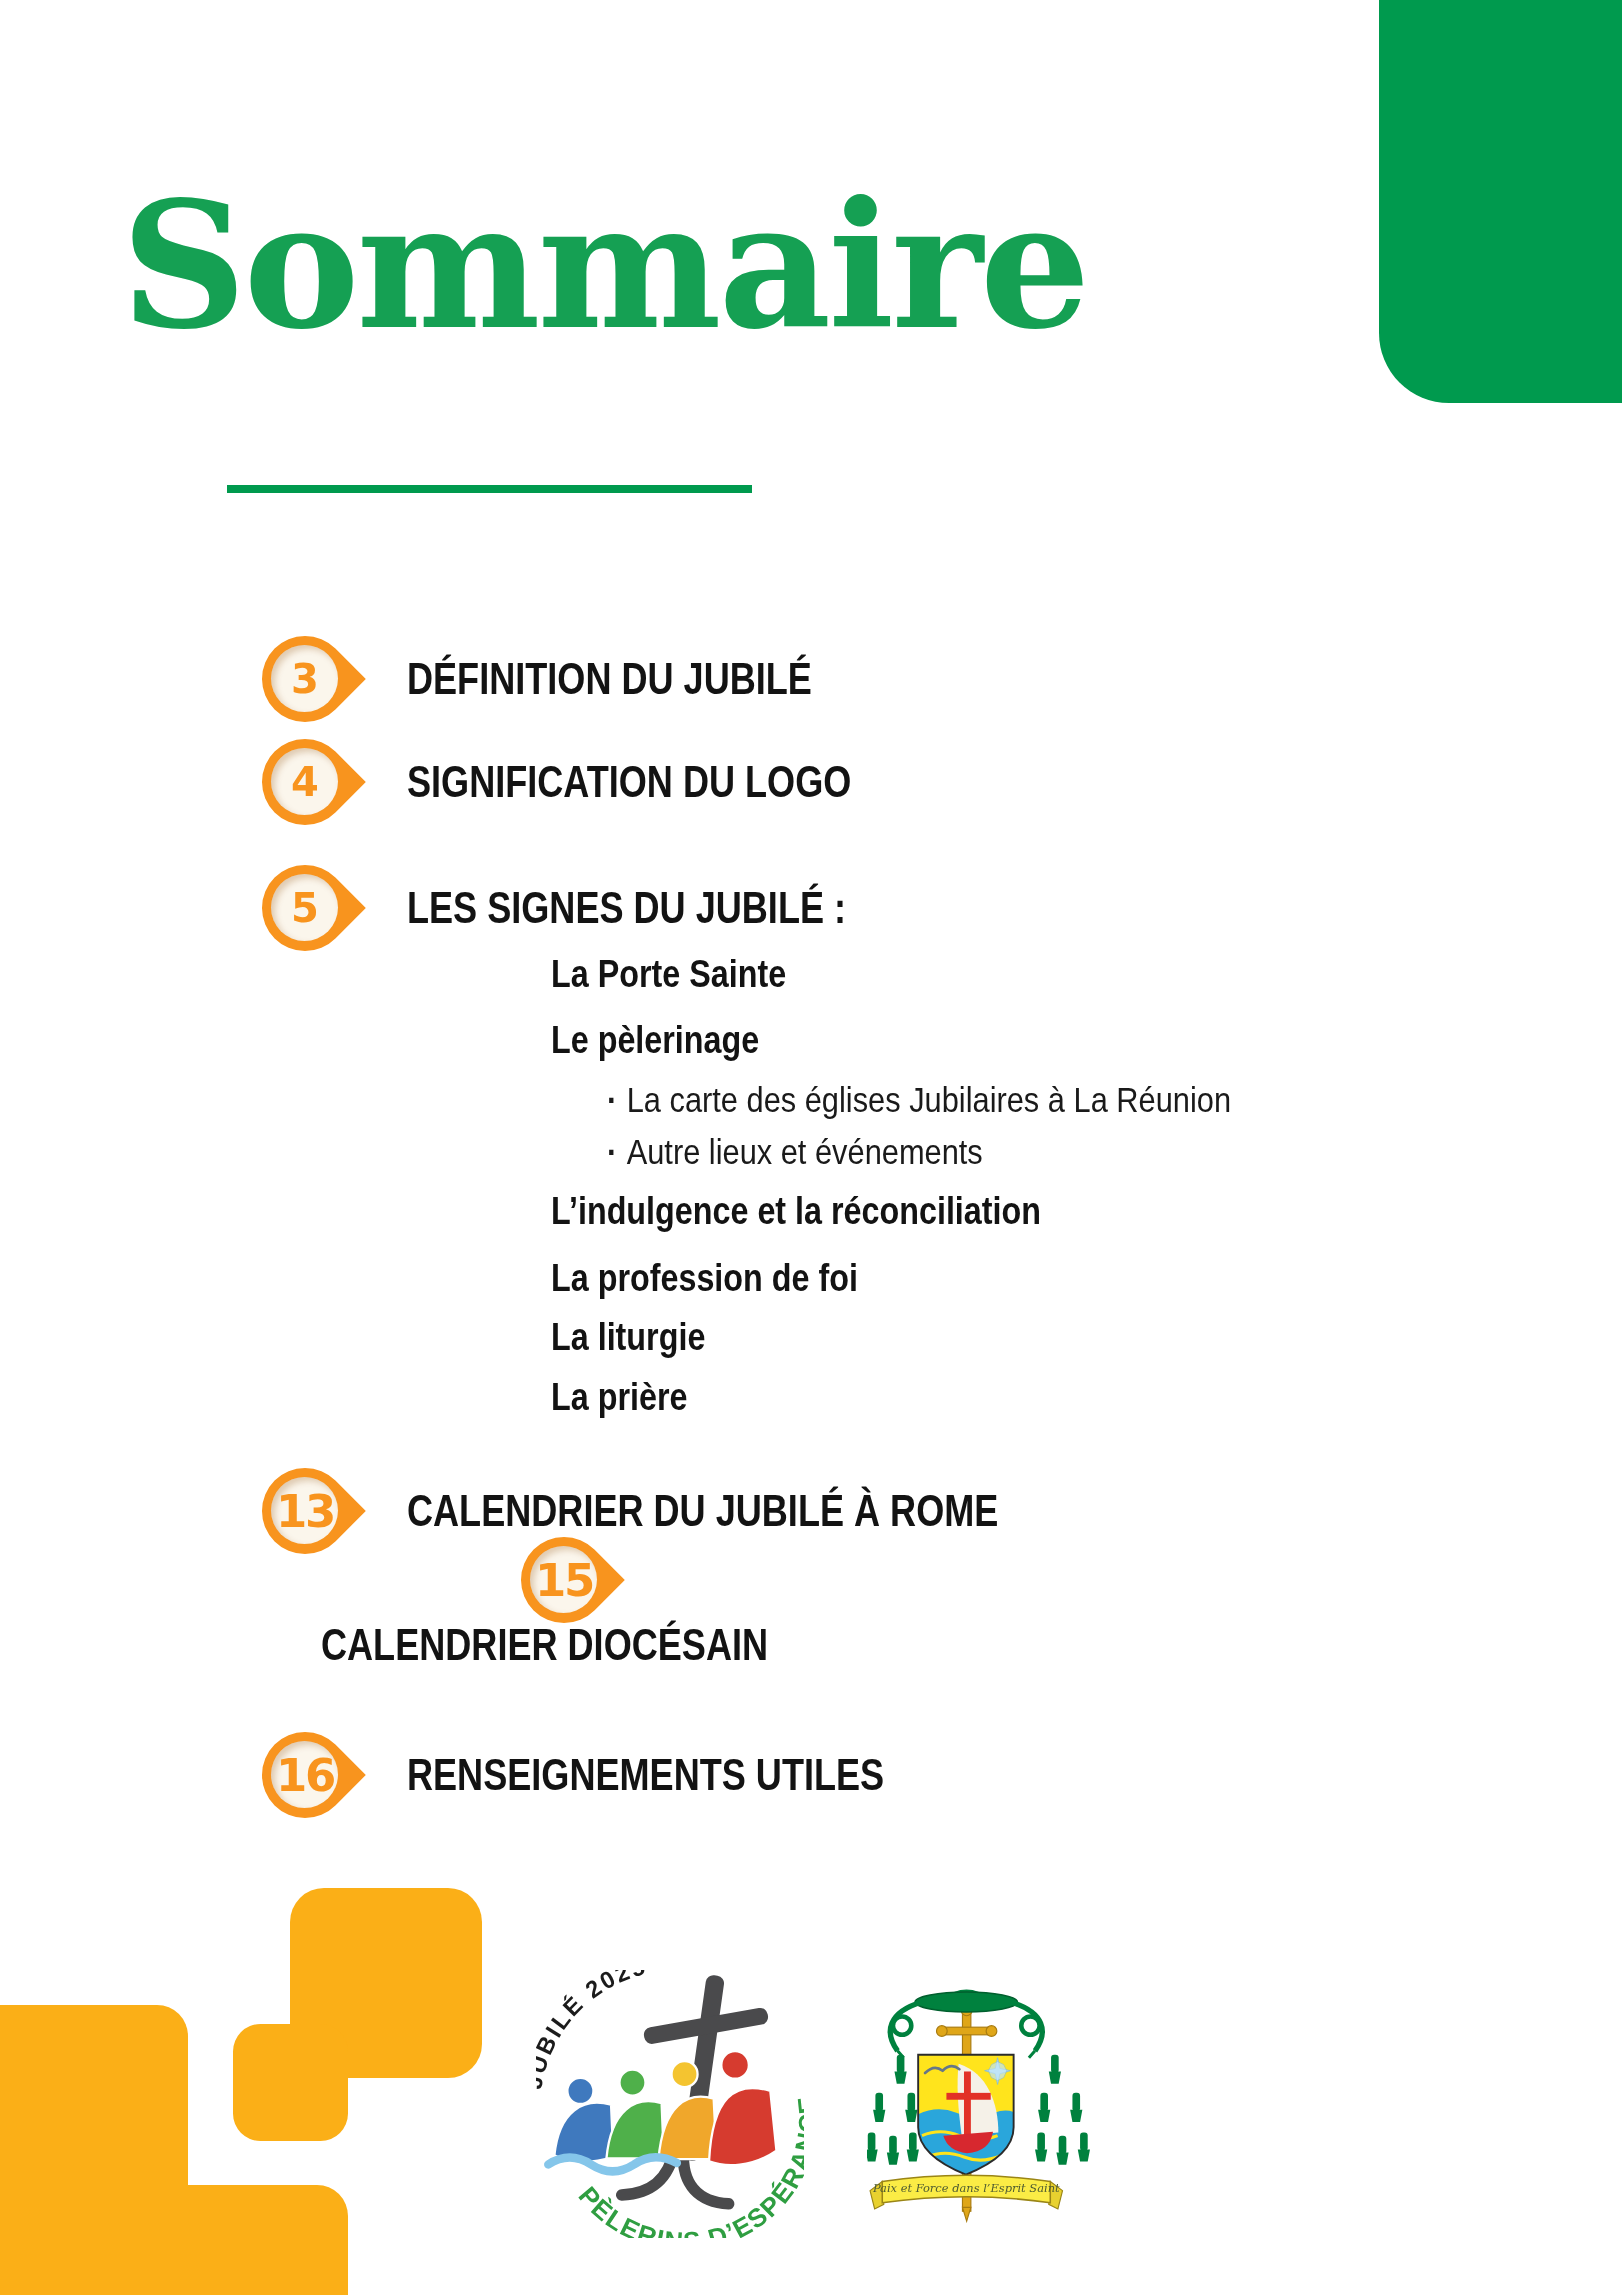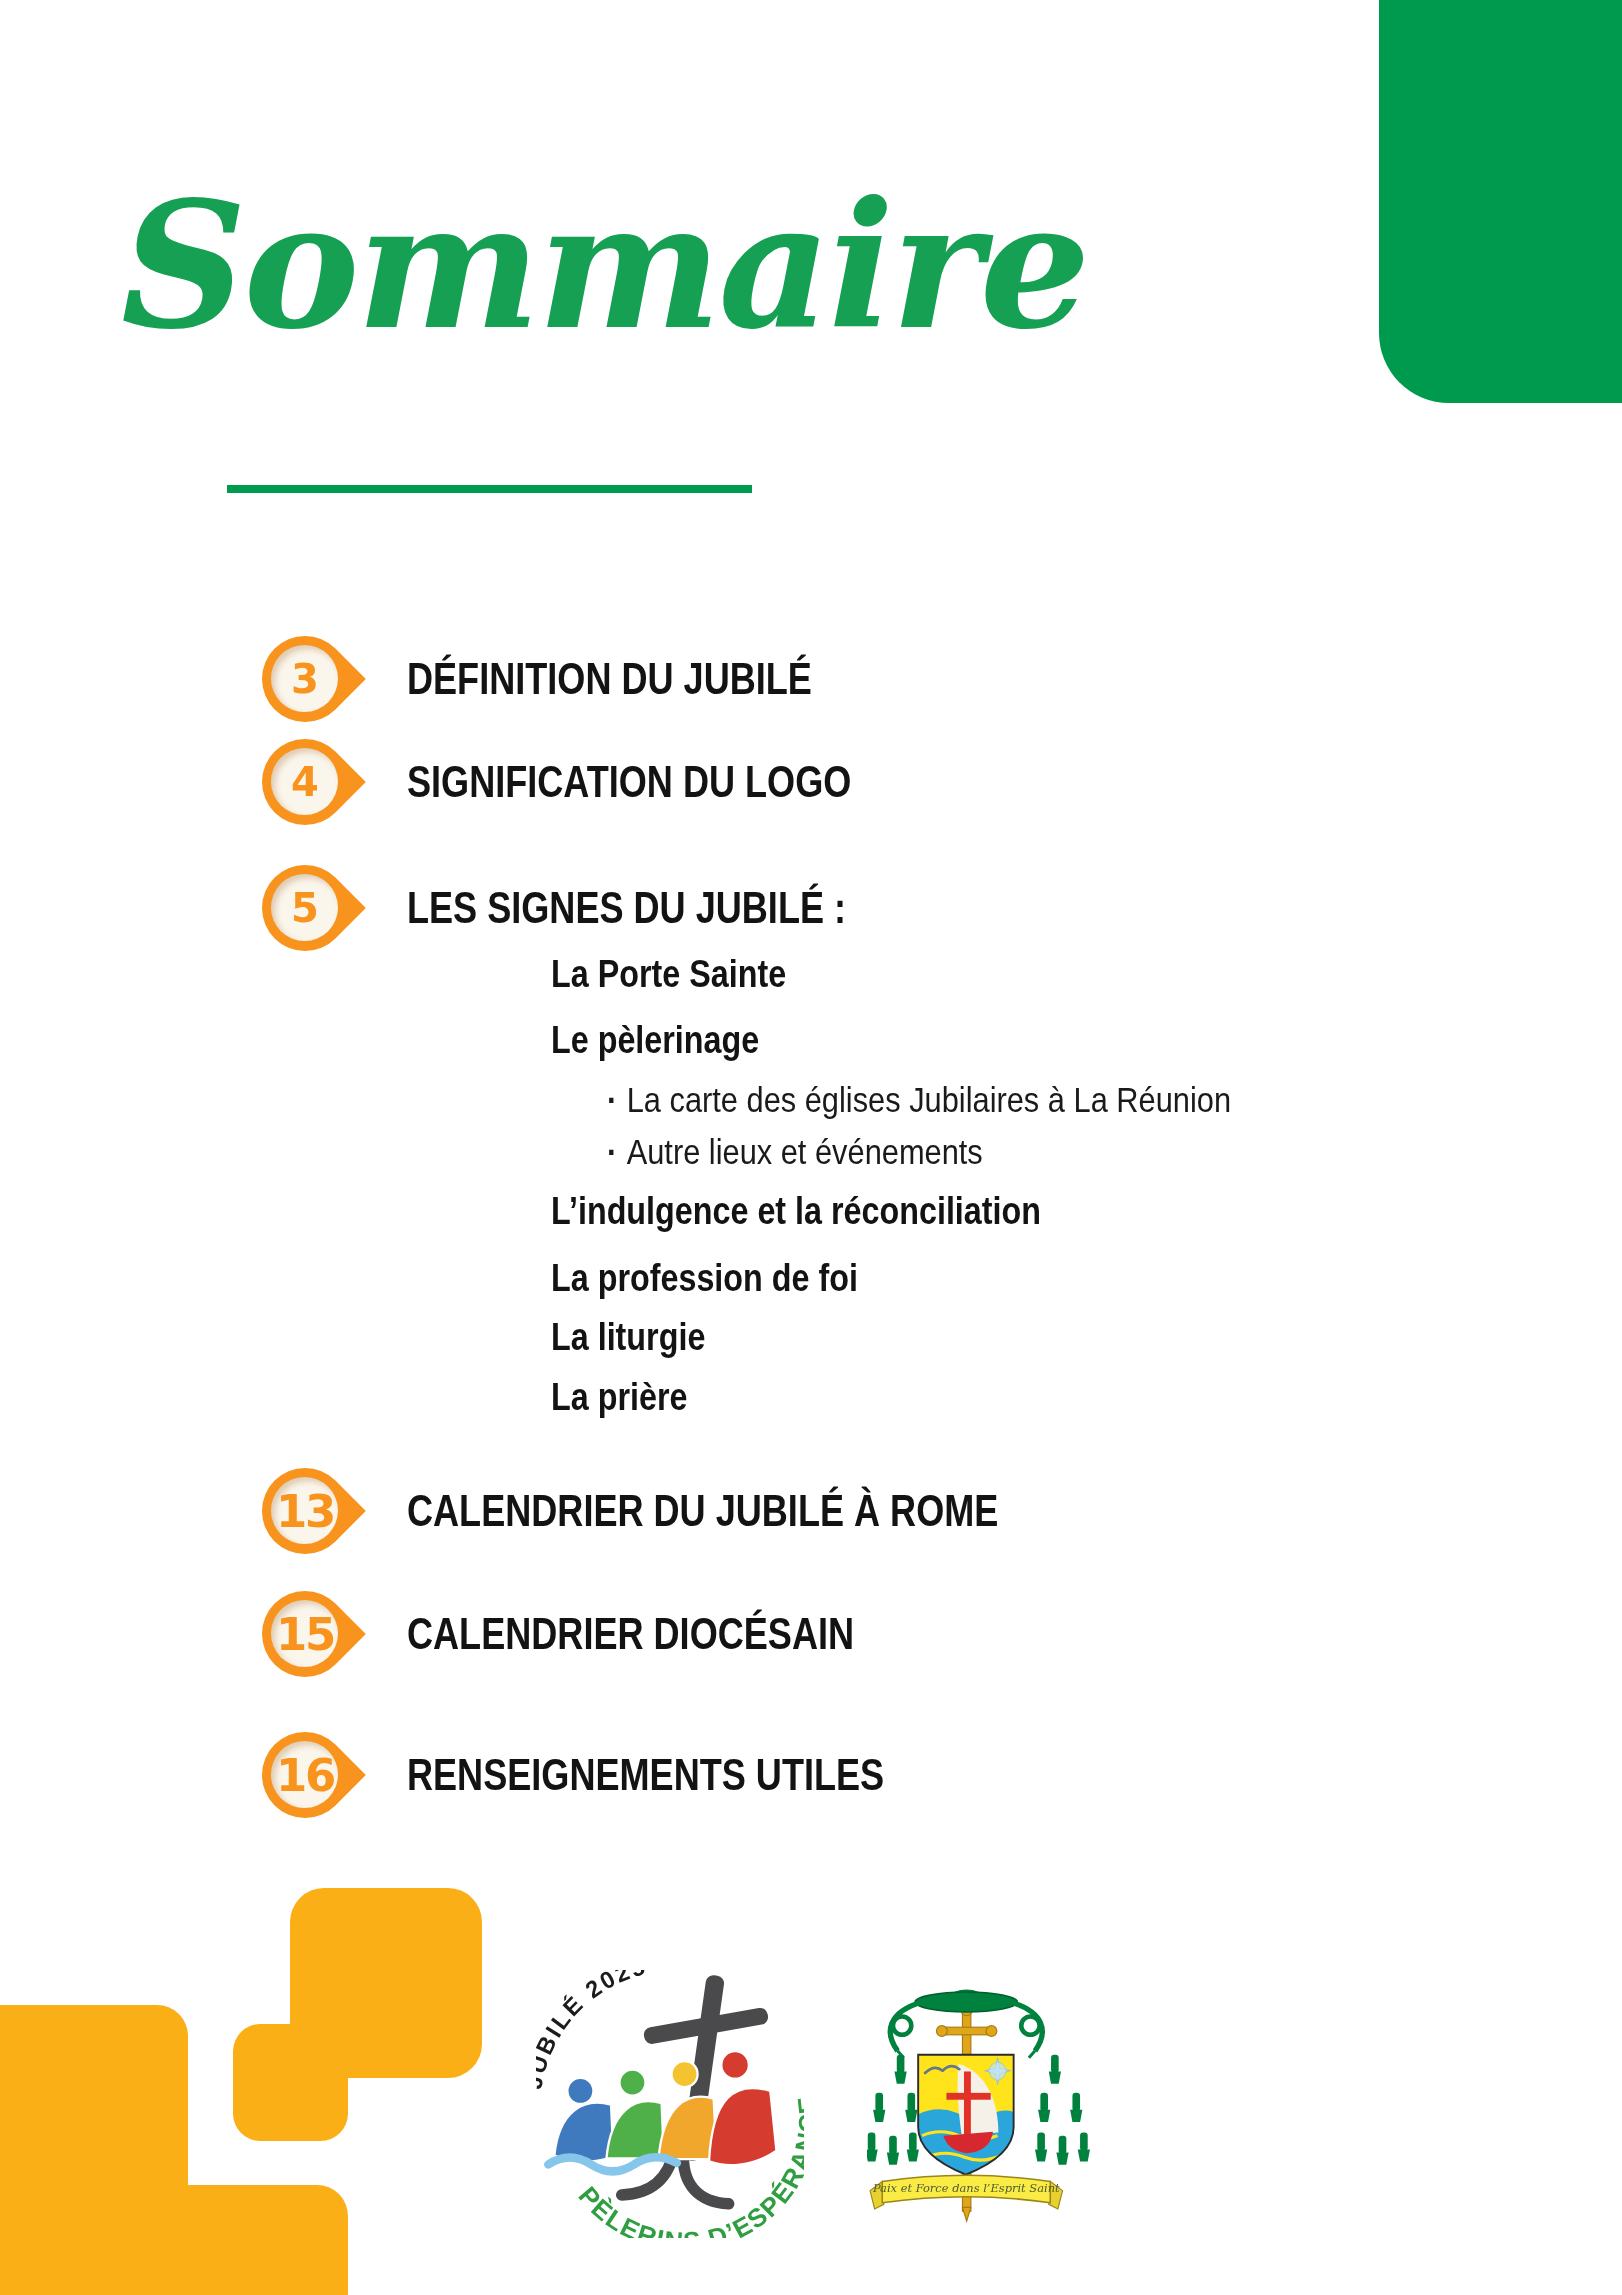--- a/index.html
+++ b/index.html
@@ -14,32 +14,32 @@
     background:#009A4E;border-radius:0 0 0 70px;
   }
   .orange-shape{position:absolute;background:#FBAF17;}
   .o-a{left:290px;top:1888px;width:192px;height:190px;border-radius:34px;}
   .o-b{left:233px;top:2024px;width:115px;height:117px;border-radius:27.5px;}
   .o-c{left:0;top:2005px;width:188px;height:291px;border-radius:0 31px 0 0;}
   .o-d{left:0;top:2185px;width:348px;height:111px;border-radius:0 31px 0 0;}
   
   .title{
     position:absolute;left:121px;top:162px;
-    font-family:"DejaVu Serif",serif;font-style:italic;font-weight:bold;
+    font-family:"DejaVu Serif",serif;font-weight:bold;
     font-size:174px;line-height:1.2;color:#15A053;letter-spacing:-3.1px;
     white-space:nowrap;
   }
   .title-rule{
     position:absolute;left:227px;top:485px;width:525px;height:8.4px;
     background:#009A4E;
   }
   
   .toc-row{position:absolute;left:262px;height:86px;display:flex;align-items:center;}
   .r0{top:636px;} .r1{top:739px;} .r2{top:865px;}
-  .r3{top:1468px;} .r4{top:1591px;} .r5{top:1732px;}
+  .r3{top:1468px;} .r4{top:1537px;flex-direction:column;} .r5{top:1732px;}
   .pin{position:relative;width:86px;height:86px;flex:0 0 auto;}
   .pin .drop{
     position:absolute;inset:0;background:#F8941E;
     border-radius:50% 0 50% 50%;transform:rotate(45deg);
   }
   .pin .inner{
     position:absolute;left:9.2px;top:9.2px;width:67px;height:67px;
     background:#FBF6EC;border-radius:50%;
     box-shadow:inset 3.8px 3.8px 6.9px rgba(140,70,0,.25);
   }

